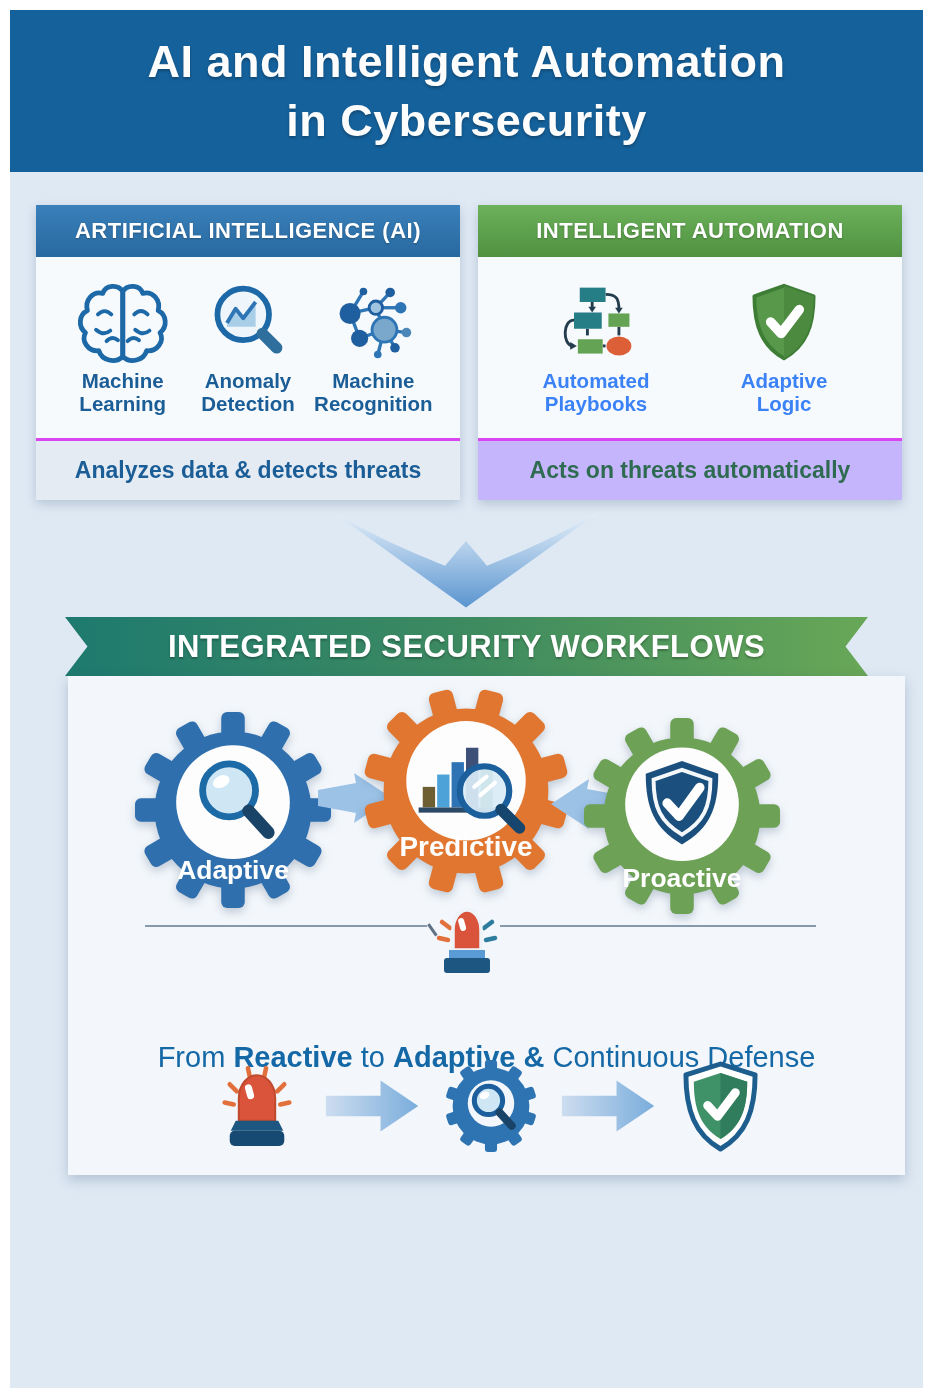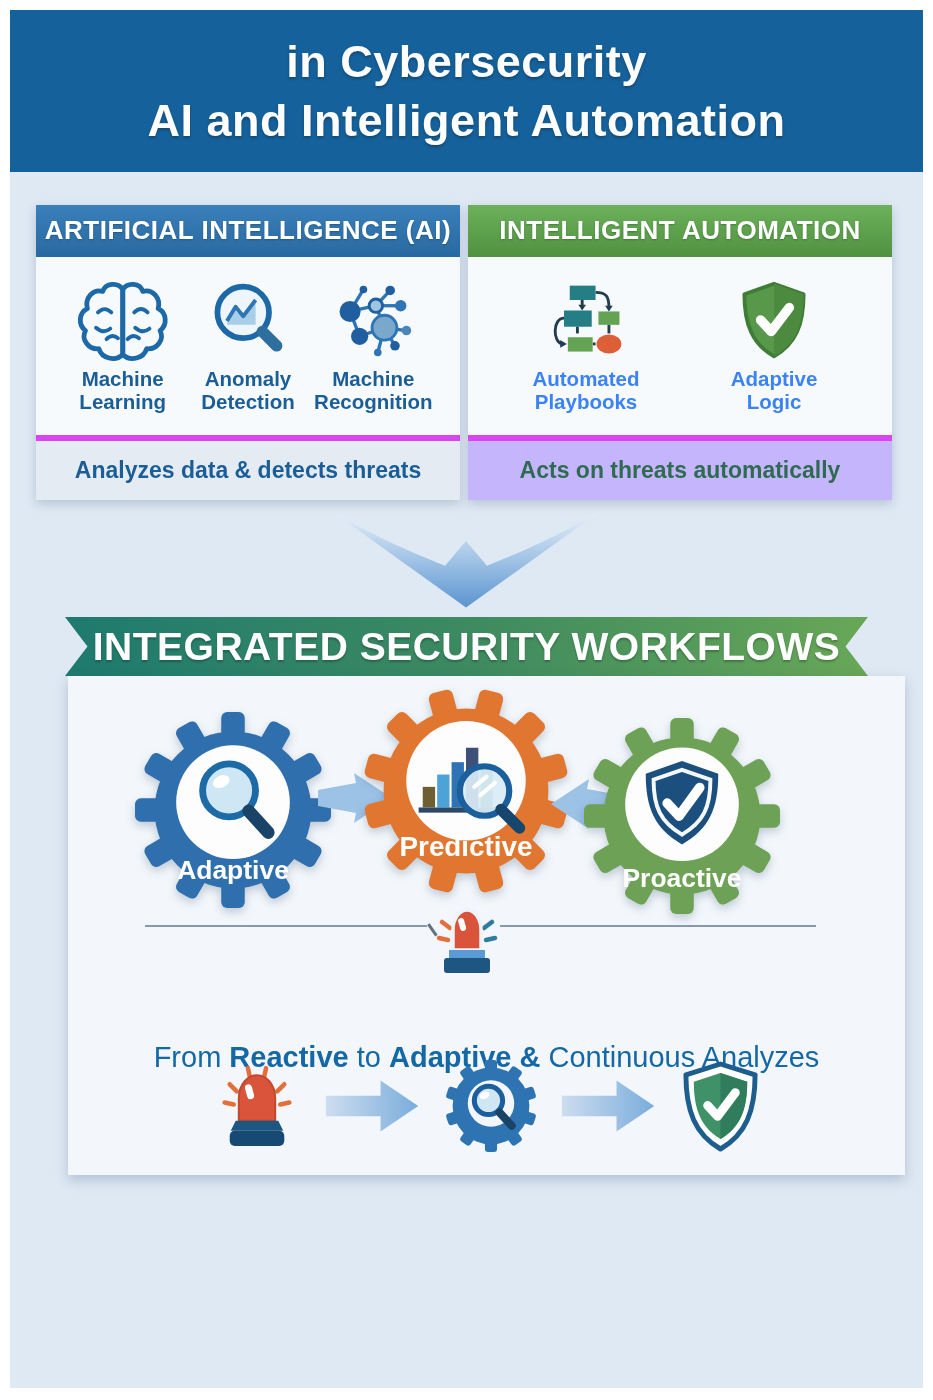--- a/index.html
+++ b/index.html
@@ -7,43 +7,43 @@
        font-family:"Liberation Sans","DejaVu Sans",sans-serif;overflow:hidden;}
   .bg{position:absolute;left:10px;top:10px;width:913px;height:1378px;background:#dfe9f4;}
   
   .banner{position:absolute;left:10px;top:10px;width:913px;height:162px;background:#15619b;
           display:flex;flex-direction:column;align-items:center;justify-content:center;}
   .banner .t{color:#fdfdfd;font-weight:bold;font-size:45px;line-height:1.32;letter-spacing:.5px;
              text-shadow:0 2px 3px rgba(0,0,0,.25);}
   
   .card{position:absolute;top:205px;width:424px;height:295px;background:#f7fafd;
         box-shadow:0 4px 10px rgba(40,70,110,.22);display:flex;flex-direction:column;}
-  .card.ai{left:36px;} .card.auto{left:468px;}
+  .card.ai{left:36px;} .card.auto{left:478px;}
   .card-header{height:53px;display:flex;align-items:center;justify-content:center;
-               color:#fff;font-weight:bold;font-size:26px;letter-spacing:.5px;
+               color:#fff;font-weight:bold;font-size:22px;letter-spacing:.5px;
                text-shadow:0 1px 2px rgba(0,0,0,.25);}
   .card.ai .card-header{background:linear-gradient(180deg,#3a80bb,#28699f);}
   .card.auto .card-header{background:linear-gradient(180deg,#6db15b,#4f9140);}
   .card-body{height:182px;display:flex;align-items:center;justify-content:space-around;padding:0 24px;}
   .feature{width:32%;text-align:center;}
   .feature svg{height:86px;display:block;margin:0 auto 4px auto;}
   .feature .lbl{font-weight:bold;font-size:20.5px;line-height:1.12;}
   .card.ai .lbl{color:#1b5e97;} .card.auto .lbl{color:#3b82f6;}
-  .card-footer{height:60px;border-top:6px solid #d946ef;display:flex;align-items:center;justify-content:center;
+  .card-footer{height:60px;border-top:3px solid #d946ef;display:flex;align-items:center;justify-content:center;
                font-weight:bold;font-size:23px;}
   .card.ai .card-footer{background:#e4ebf3;color:#1b5e97;}
   .card.auto .card-footer{background:#c4b5fd;color:#2e6b50;}
   
   .down-arrow{position:absolute;left:323px;top:506px;width:286px;height:106px;}
   
   .ribbon{position:absolute;left:65px;top:617px;width:803px;height:59px;
           background:linear-gradient(90deg,#1e7a6f,#3d8a60,#68a757);
           clip-path:polygon(0 0,100% 0,97.2% 50%,100% 100%,0 100%,2.8% 50%);
           display:flex;align-items:center;justify-content:center;
-          color:#fff;font-weight:bold;font-size:39px;letter-spacing:.5px;
+          color:#fff;font-weight:bold;font-size:31px;letter-spacing:.5px;
           text-shadow:0 2px 2px rgba(0,0,0,.25);}
   
   .panel{position:absolute;left:68px;top:676px;width:797px;height:499px;background:#f3f7fb;
          box-shadow:0 5px 12px rgba(40,70,110,.25);padding-left:40px;}
   .gear-svg{position:absolute;filter:drop-shadow(0 4px 5px rgba(30,60,100,.25));}
   .gear-svg text{font-family:"Liberation Sans","DejaVu Sans",sans-serif;font-weight:bold;font-size:27px;
                  fill:#ffffff;}
   .g-adaptive{left:67px;top:36px;width:196px;height:196px;}
   .g-predictive{left:295px;top:12px;width:206px;height:206px;}
   .g-proactive{left:516px;top:42px;width:196px;height:196px;}
@@ -76,22 +76,22 @@
         <stop offset="1" stop-color="#5a95d0"></stop>
     </linearGradient>
     <linearGradient id="garrow" x1="0" y1="0" x2="1" y2="0">
       <stop offset="0" stop-color="#cdddf0"></stop>
         <stop offset="1" stop-color="#7aaddc"></stop>
     </linearGradient>
   </defs>
 </svg>
 
 <header class="banner">
+  <div class="t">AI and Intelligent Automation</div>
   <div class="t">in Cybersecurity</div>
-  <div class="t">AI and Intelligent Automation</div>
 </header>
 
 <section class="card ai">
   <div class="card-header">ARTIFICIAL INTELLIGENCE (AI)</div>
   <div class="card-body">
     <div class="feature">
       <svg viewBox="0 0 100 90">
         <g stroke="#1d69a8" stroke-width="5" fill="none" stroke-linecap="round" stroke-linejoin="round">
           <path d="M50,80 C42,88 28,84 25,74 C14,75 6,64 11,55 C3,49 4,36 13,32 C10,21 19,11 29,14 C32,5 45,4 50,12 Z"></path>
           <path d="M50,80 C58,88 72,84 75,74 C86,75 94,64 89,55 C97,49 96,36 87,32 C90,21 81,11 71,14 C68,5 55,4 50,12 Z"></path>
@@ -293,21 +293,21 @@
       <path d="M60,28 L52,34" stroke="#2e7d9e"></path>
       <path d="M63,44 L54,46" stroke="#2e7d9e"></path>
     </g>
     <path d="M21,56 V36 C21,24 28,16 35,16 C42,16 49,24 49,36 V56 Z" fill="#d9543a" stroke="#eef3f9" stroke-width="3.5"></path>
     <rect x="27" y="24" width="6" height="13" rx="3" fill="#ffffff" transform="rotate(-16 30 30)"></rect>
     <rect x="17" y="56" width="36" height="8" fill="#5b9bd5"></rect>
     <rect x="12" y="64" width="46" height="15" rx="3" fill="#1d5680"></rect>
   </svg>
 
   <p class="statement">
-    <span>From </span><span class="b">Reactive</span><span> to </span><span class="b">Adaptive</span><span class="b"> &amp; </span><span>Continuous Analyzes</span>
+    <span>From </span><span class="b">Reactive</span><span> to </span><span class="b">Adaptive</span><span class="b"> &amp; </span><span>Continuous Defense</span>
   </p>
 
   <div class="flow">
     <svg width="92" height="96" viewBox="0 0 90 95">
       <g stroke="#e2703d" stroke-width="4.5" stroke-linecap="round" fill="none">
         <path d="M18,26 L25,33"></path>
           <path d="M13,44 L22,46"></path>
           <path d="M36,10 L38,19"></path>
         <path d="M54,10 L52,19"></path>
           <path d="M72,26 L65,33"></path>

